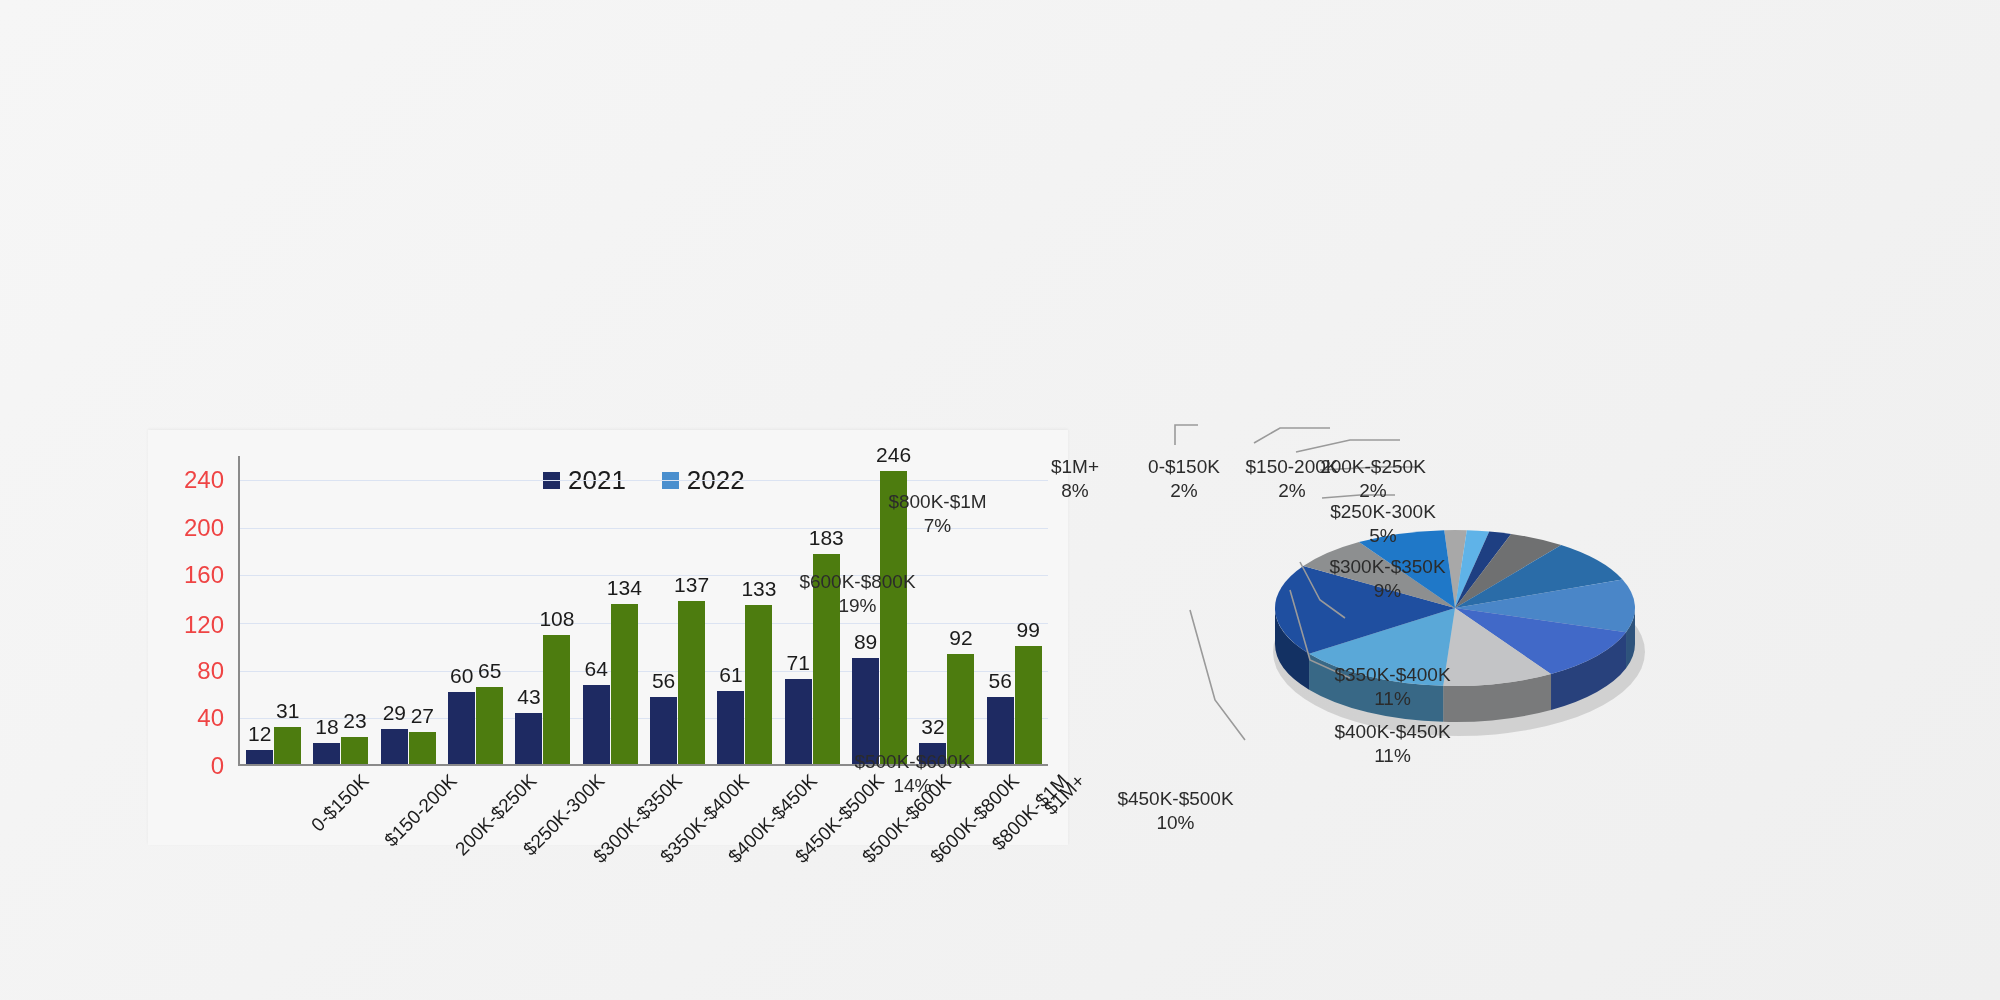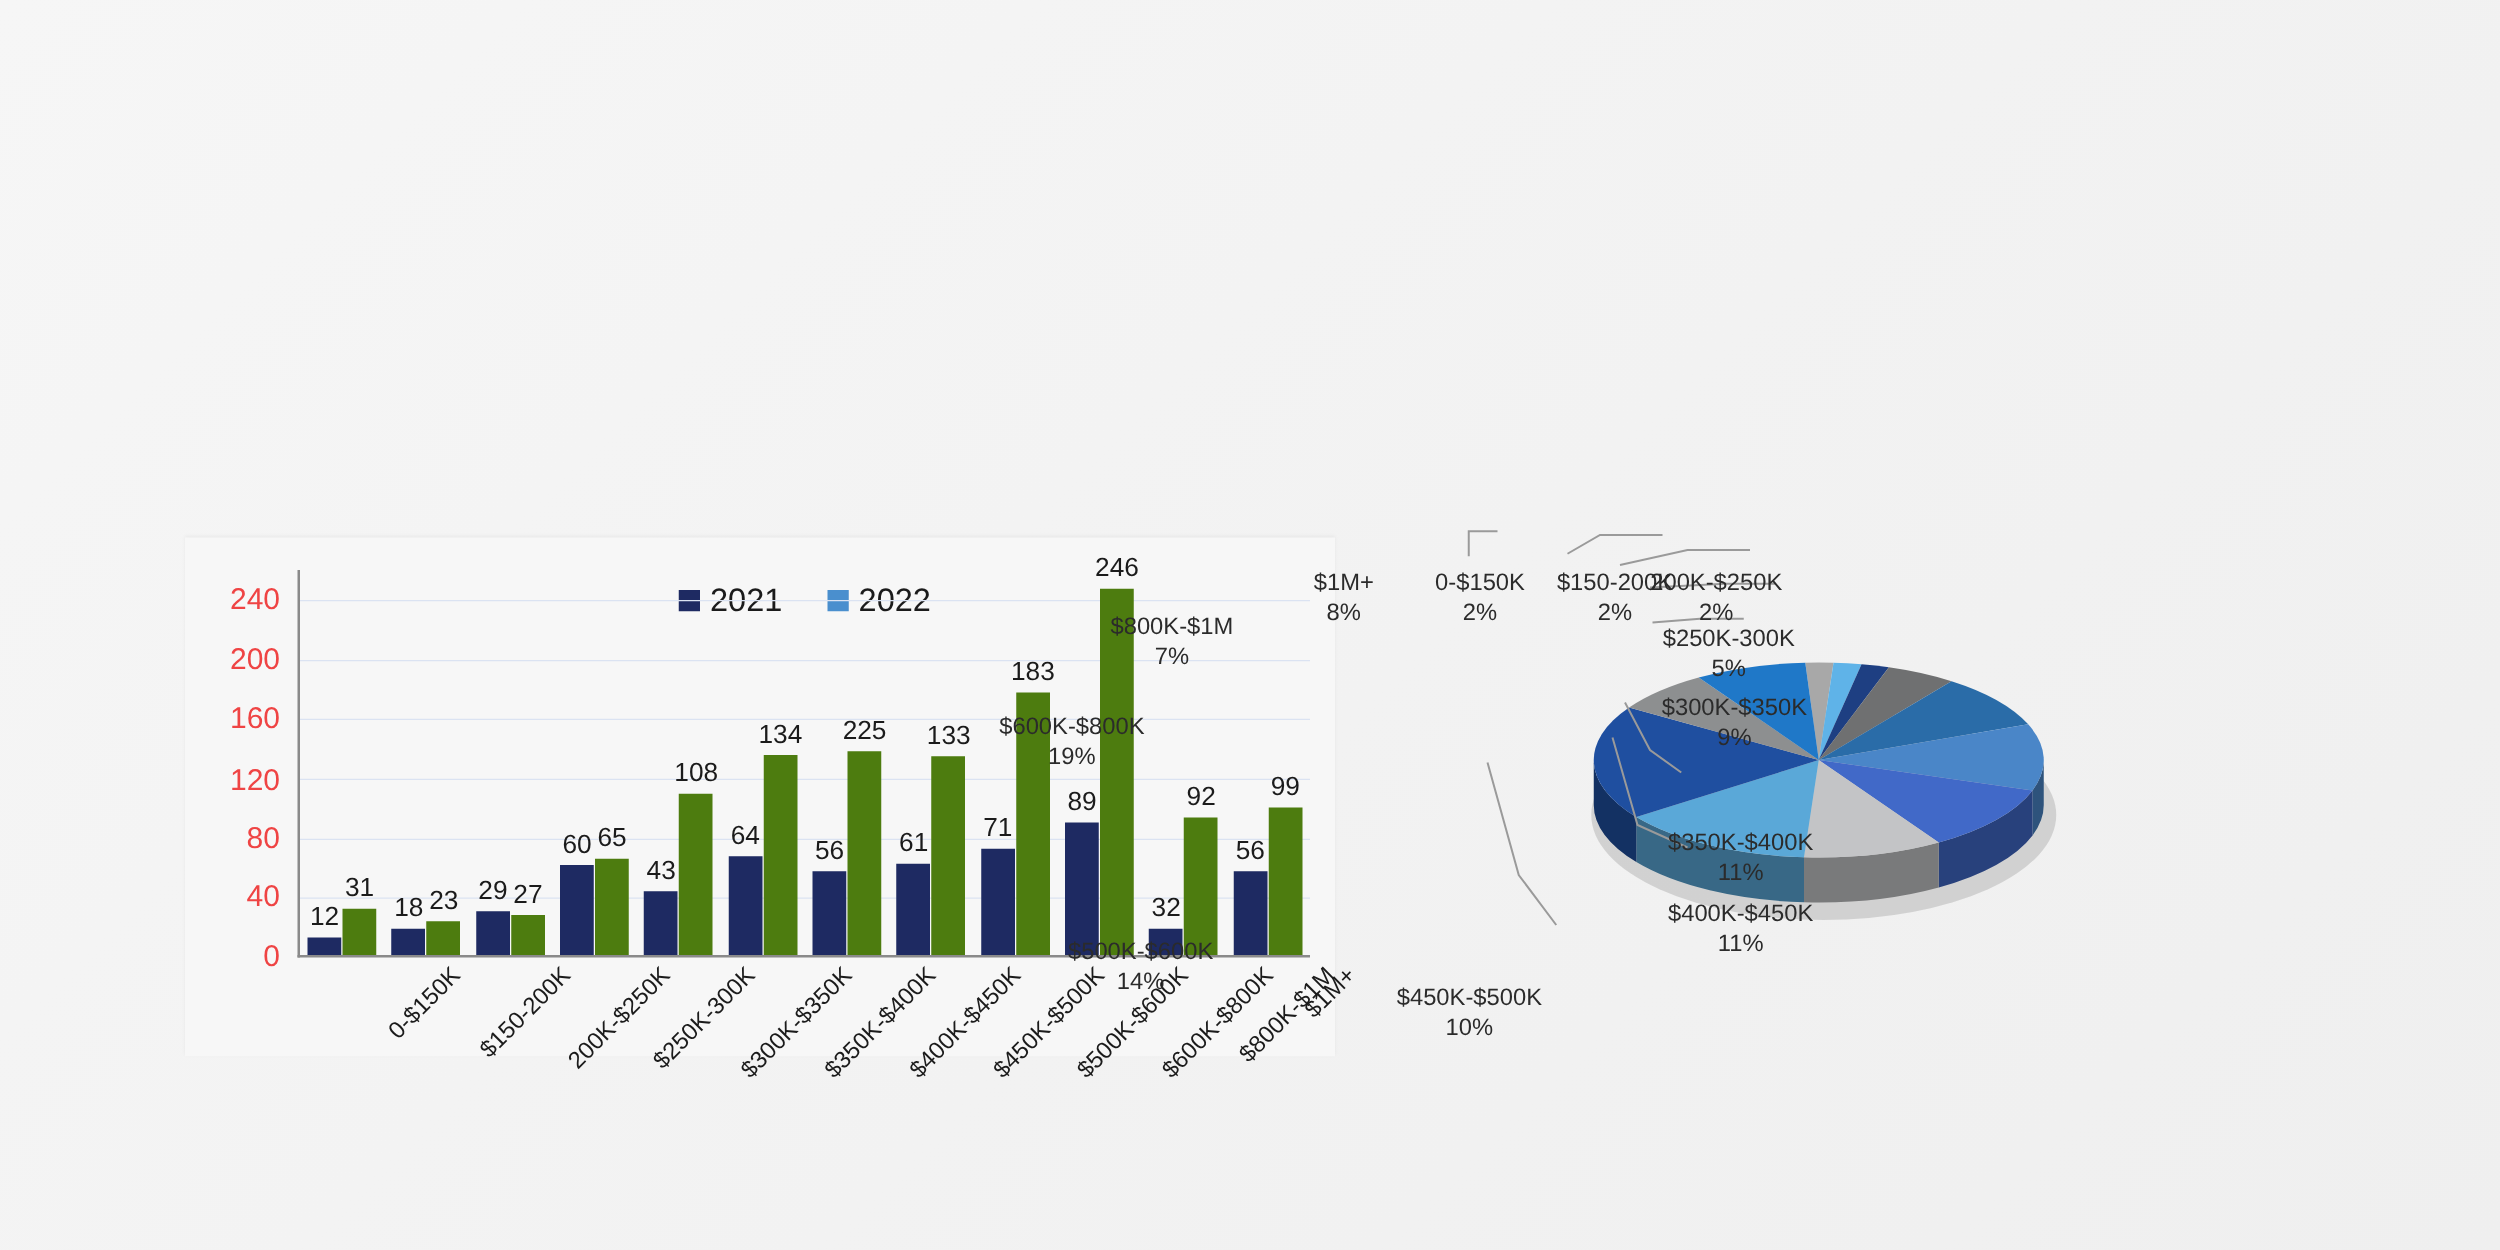--- a/index.html
+++ b/index.html
@@ -178,21 +178,21 @@
             </div>
             <div class="bar y2022" style="height: 159.769px;">
               <span class="val">134</span>
             </div>
           </div>
           <div class="group">
             <div class="bar y2021" style="height: 66.7692px;">
               <span class="val">56</span>
             </div>
             <div class="bar y2022" style="height: 163.346px;">
-              <span class="val">225</span>
+              <span class="val">137</span>
             </div>
           </div>
           <div class="group">
             <div class="bar y2021" style="height: 72.7308px;">
               <span class="val">61</span>
             </div>
             <div class="bar y2022" style="height: 158.577px;">
               <span class="val">133</span>
             </div>
           </div>

